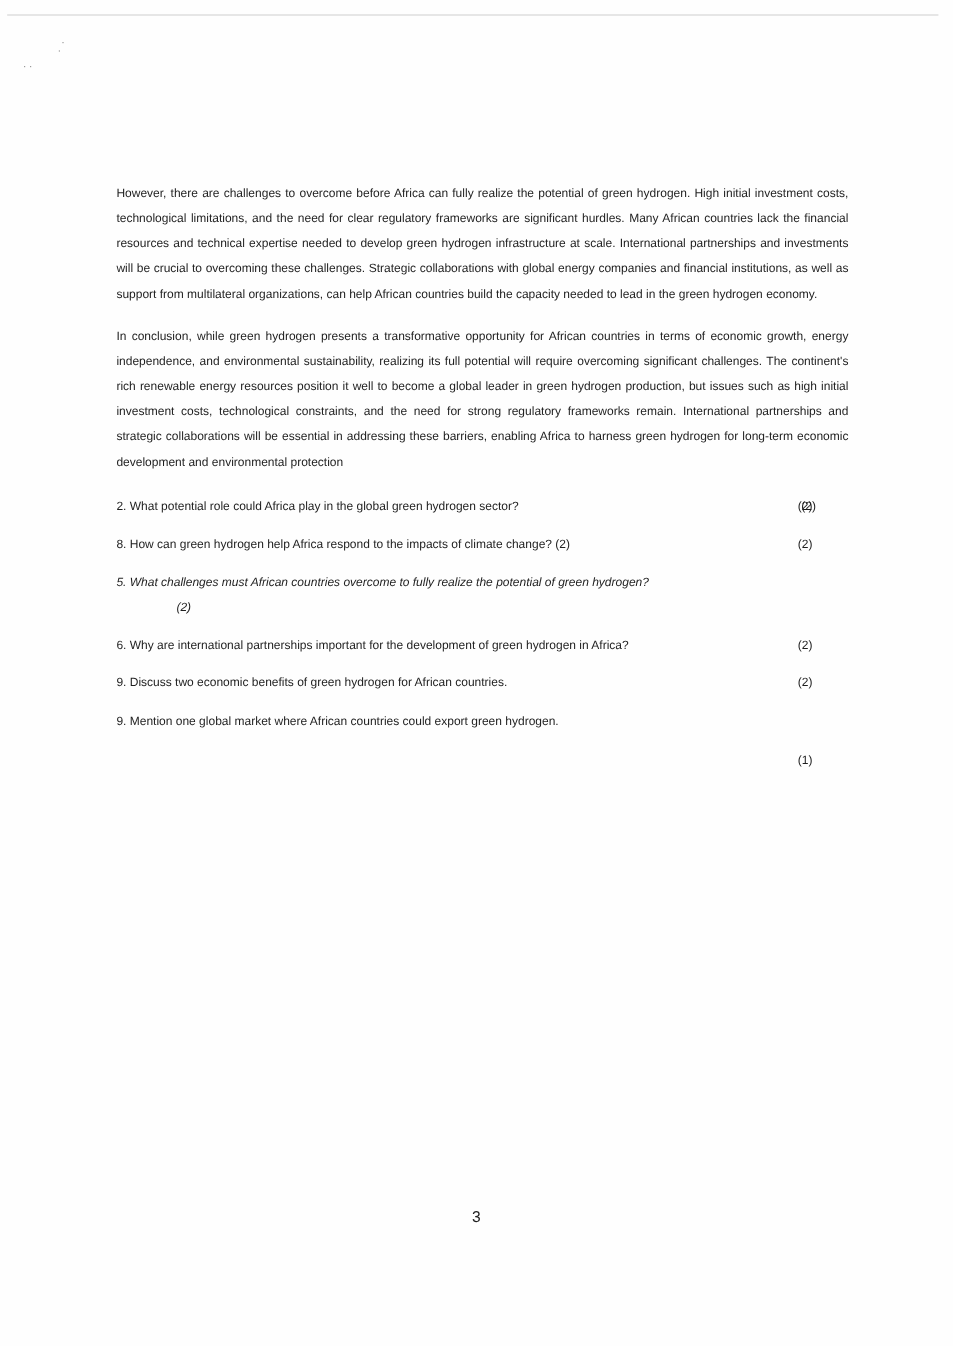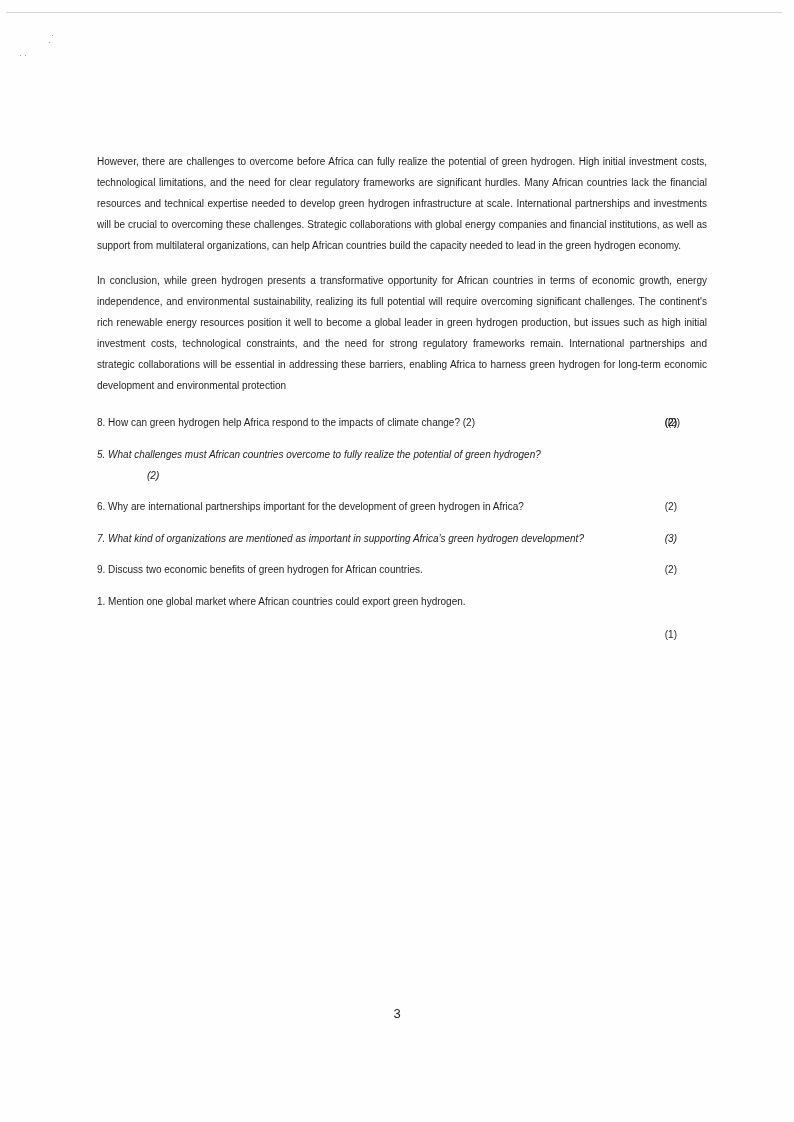--- a/index.html
+++ b/index.html
@@ -42,44 +42,41 @@
 <div class="speck" style="left:25px;top:55px"></div>
 
 <div class="content">
   <p class="para">However, there are challenges to overcome before Africa can fully realize the potential of green hydrogen. High initial investment costs, technological limitations, and the need for clear regulatory frameworks are significant hurdles. Many African countries lack the financial resources and technical expertise needed to develop green hydrogen infrastructure at scale. International partnerships and investments will be crucial to overcoming these challenges. Strategic collaborations with global energy companies and financial institutions, as well as support from multilateral organizations, can help African countries build the capacity needed to lead in the green hydrogen economy.</p>
   <p class="para" style="margin-bottom:16px">In conclusion, while green hydrogen presents a transformative opportunity for African countries in terms of economic growth, energy independence, and environmental sustainability, realizing its full potential will require overcoming significant challenges. The continent's rich renewable energy resources position it well to become a global leader in green hydrogen production, but issues such as high initial investment costs, technological constraints, and the need for strong regulatory frameworks remain. International partnerships and strategic collaborations will be essential in addressing these barriers, enabling Africa to harness green hydrogen for long-term economic development and environmental protection</p>
 
   <div class="q">
     <span class="mark">(2)</span>
   </div>
   <div class="q">
+    <span>2. What potential role could Africa play in the global green hydrogen sector?</span>
     <span class="mark" style="right:27px">(2)</span>
   </div>
   <div class="q">
     <span class="mark">(2)</span>
   </div>
   <div class="q inline-mark">
     <span>8. How can green hydrogen help Africa respond to the impacts of climate change?</span>
     <span class="mark">(2)</span>
   </div>
   <div class="q justify">
     <span>5. What challenges must African countries overcome to fully realize the potential of green hydrogen?</span>
     <span class="mark-indent">(2)</span>
   </div>
   <div class="q">
     <span>6. Why are international partnerships important for the development of green hydrogen in Africa?</span>
     <span class="mark" style="bottom:0">(2)</span>
   </div>
-  <div class="q justify">
-    <span>7. What kind of organizations are mentioned as important in supporting Africa’s green hydrogen development?</span>
-    <span class="mark" style="bottom:0">(3)</span>
-  </div>
   <div class="q">
     <span>9. Discuss two economic benefits of green hydrogen for African countries.</span>
     <span class="mark">(2)</span>
   </div>
   <div class="q">
-    <span>1. Mention one global market where African countries could export green hydrogen.</span>
+    <span>9. Mention one global market where African countries could export green hydrogen.</span>
     <span class="mark-late">(1)</span>
   </div>
 </div>
 
 <div class="page-number">3</div>
 
 </body></html>

